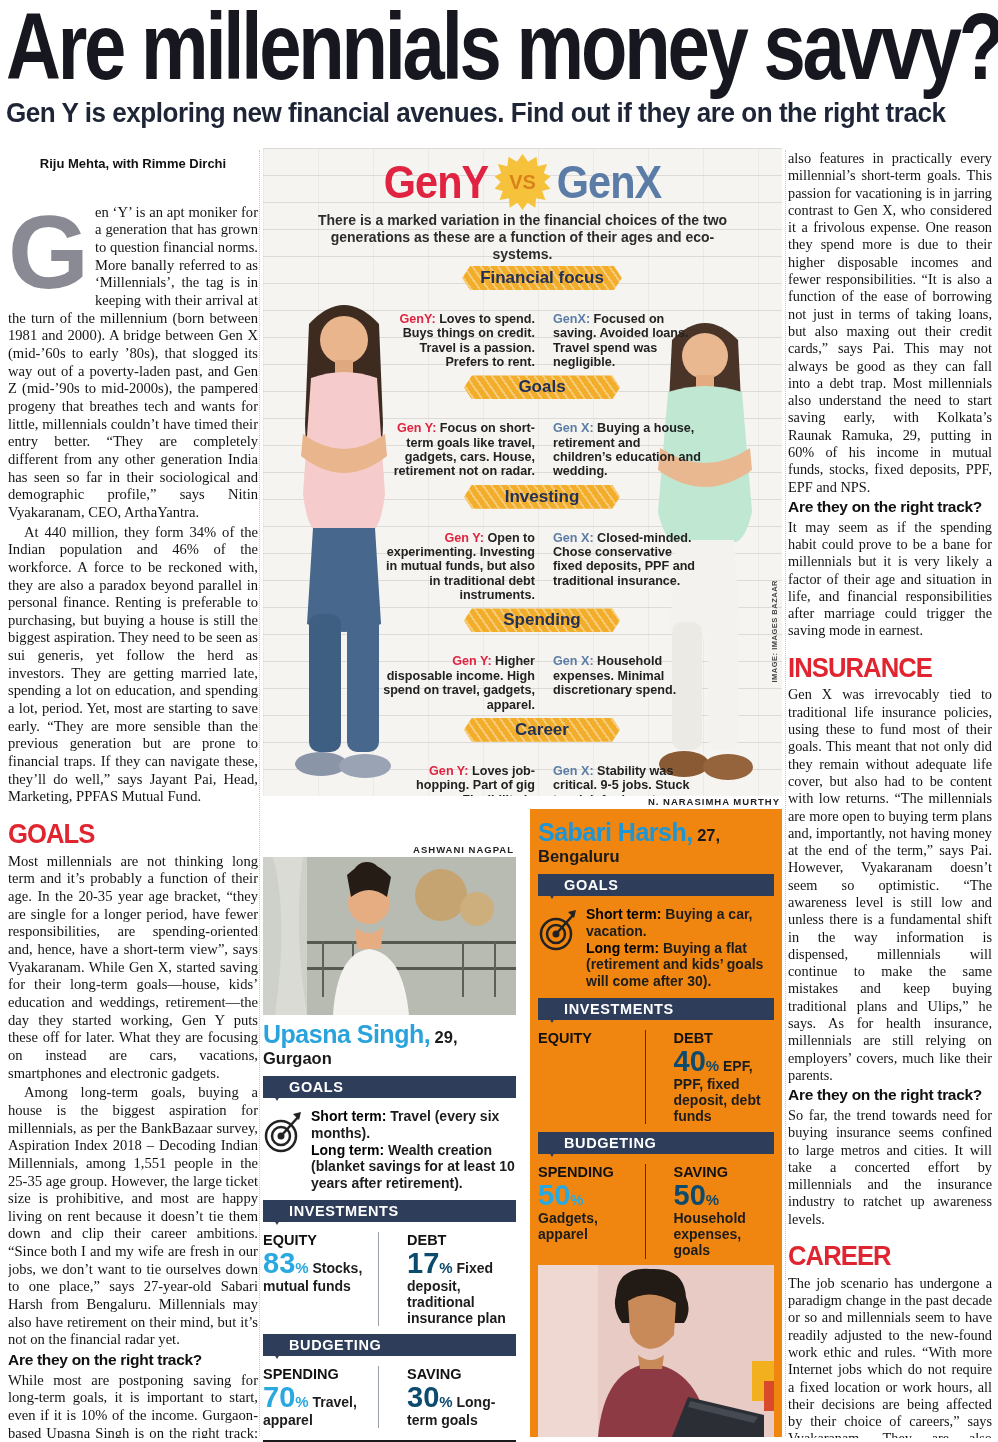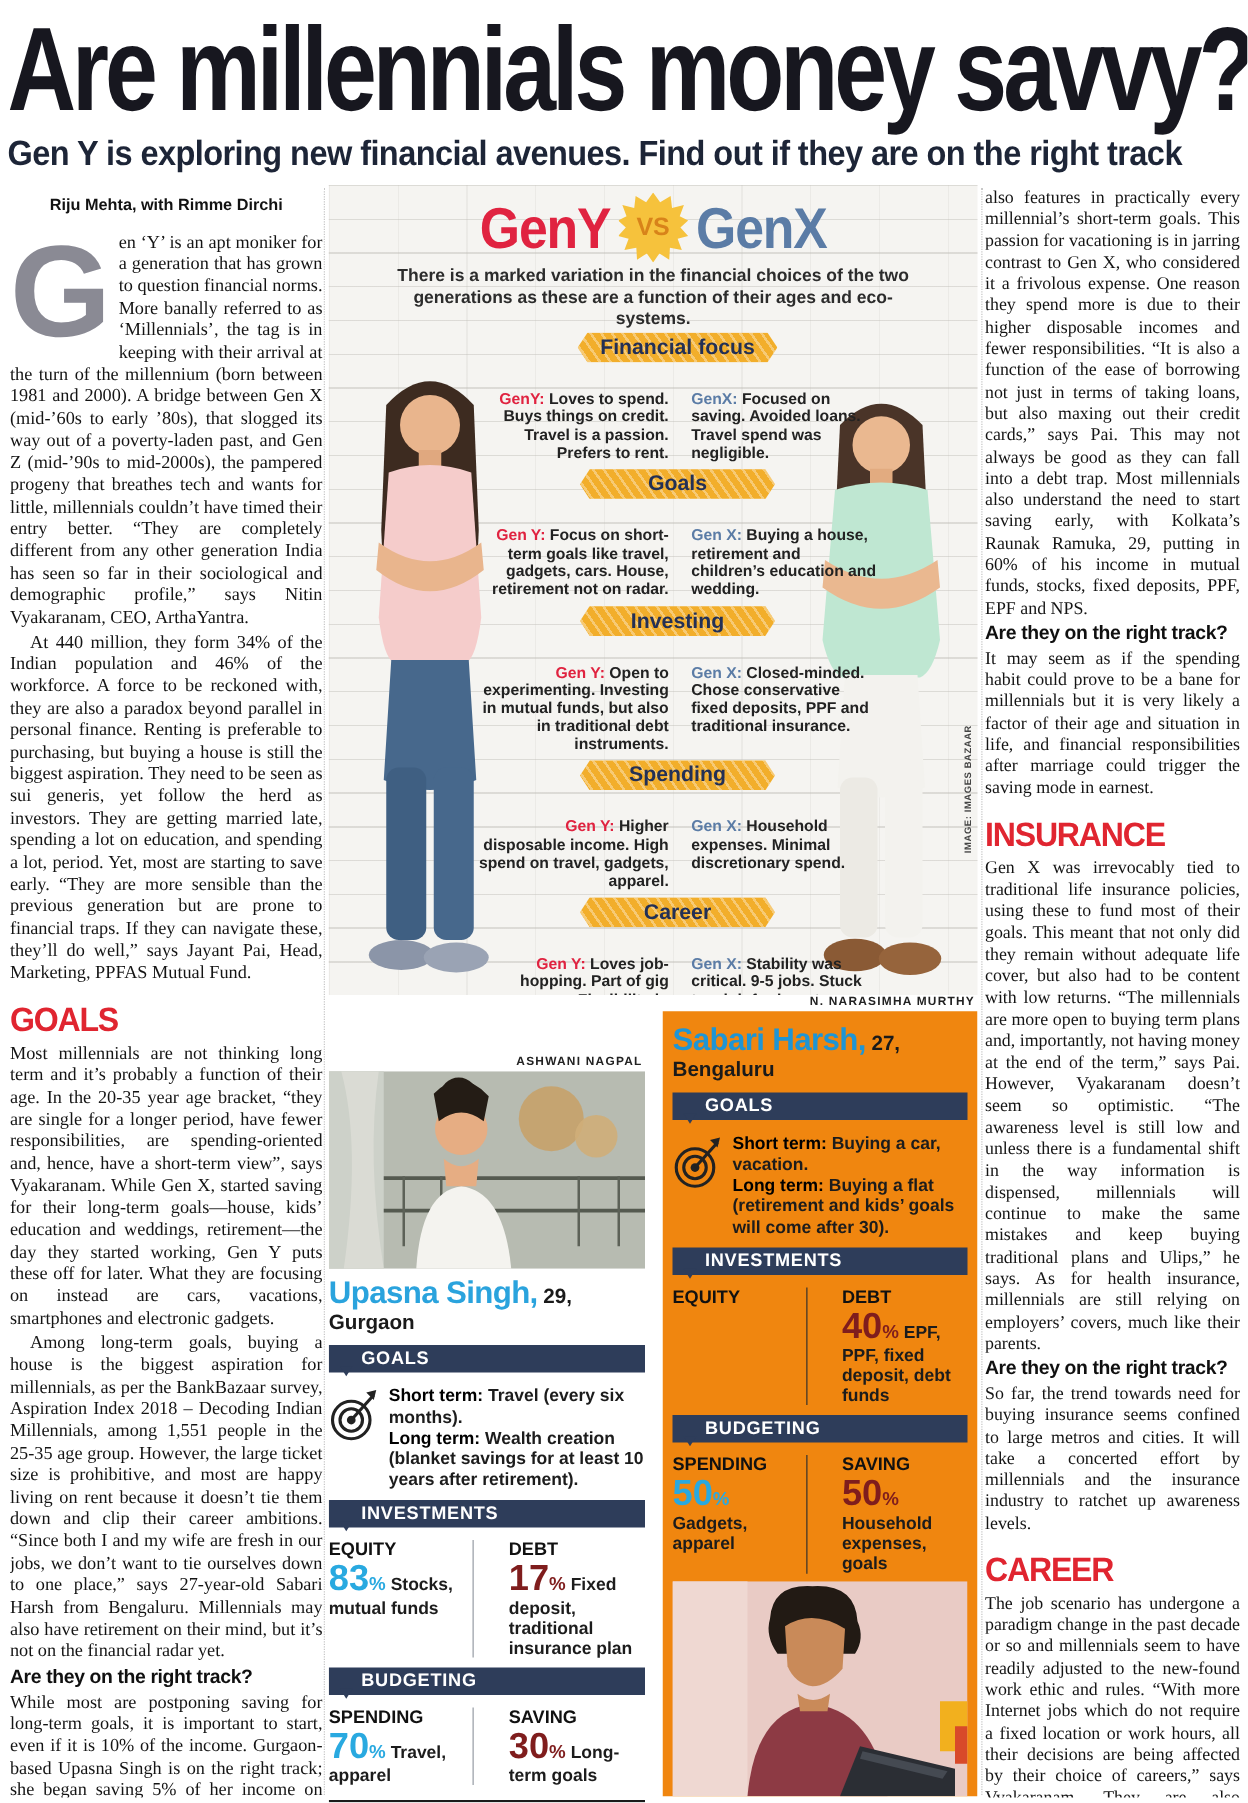--- a/index.html
+++ b/index.html
@@ -1,35 +1,35 @@
 <!DOCTYPE html>
 <html><head>
 <meta charset="utf-8">
 <style>
   html,body{margin:0;padding:0;background:#fff;}
   #page{position:relative;width:998px;height:1442px;background:#ffffff;overflow:hidden;
         font-family:"Liberation Serif",serif;color:#141414;}
 
   
-  .masthead{position:absolute;left:6px;top:0;width:992px;margin-top:10px;}
+  .masthead{position:absolute;left:6px;top:0;width:992px;}
   .headline{margin:0;font-family:"Liberation Sans",sans-serif;font-weight:bold;
             font-size:95px;line-height:.98;letter-spacing:-4px;color:#17171f;
             transform:scaleX(.80);transform-origin:left top;white-space:nowrap;}
   .subhead{margin:4px 0 0 0;font-family:"Liberation Sans",sans-serif;font-weight:bold;
            font-size:28px;letter-spacing:-.5px;color:#1d2537;
            transform:scaleX(.93);transform-origin:left top;white-space:nowrap;}
 
   
   .vrule{position:absolute;top:150px;height:1286px;border-left:1px dotted #c8c8c8;}
 
   
   .body-col{position:absolute;top:150px;font-size:14.6px;line-height:1.21;text-align:justify;}
   .body-col p{margin:0 0 2px 0;}
   .byline{font-family:"Liberation Sans",sans-serif;font-weight:bold;font-size:13px;
-          text-align:center;margin:6px 0 14px 0;color:#121212;}
+          text-align:center;margin:6px 0 32px 0;color:#121212;}
   .dropcap{float:left;font-family:"Liberation Sans",sans-serif;font-weight:bold;
            font-size:104px;line-height:.82;color:#8a8a94;margin:6px 6px 0 0;}
   .red-head{font-family:"Liberation Sans",sans-serif;font-weight:bold;font-size:27px;
             letter-spacing:-1px;color:#e02530;margin:12px 0 2px 0;transform:scaleX(.95);
             transform-origin:left;}
   .track-q{font-family:"Liberation Sans",sans-serif;font-weight:bold;font-size:15.5px;
            letter-spacing:-.3px;margin:1px 0;color:#101010;text-align:left;}
 
   #col-left{left:8px;width:250px;height:1288px;overflow:hidden;}
   #col-right{left:788px;width:204px;height:1288px;overflow:hidden;font-size:14.3px;}
@@ -86,21 +86,21 @@
   .goals-row b{color:#000;}
   .target{flex:0 0 40px;padding-top:2px;}
   .stat-cols{display:flex;font-family:"Liberation Sans",sans-serif;}
   .stat-col{flex:1;padding-right:6px;}
   .stat-col.sep{border-left:1px solid #9aa0a8;padding-left:28px;padding-right:0;}
   #subcolB .stat-col.sep{border-left:1px solid #3d342a;}
   .stat-label{font-weight:bold;font-size:14.5px;color:#111;}
   .stat-line{margin-top:1px;font-weight:bold;font-size:14px;line-height:1.15;color:#1c1c1c;}
   .stat-num{font-size:29px;line-height:1;}
   .stat-num.blue{color:#29a9e0;}
-  .stat-num.red{color:#7f1d1d;}
+  .stat-num.red{color:#0c4a6e;}
   .stat-unit{font-size:15px;}
   .hrule{border-top:2px solid #1a1a1a;margin:12px 0 10px 0;}
   #sabari-panel{background:#f0860f;padding:4px 8px 0 8px;}
   #sabari-panel .pname{color:#1f95d4;}
   .bottom-text{font-size:14.6px;line-height:1.21;text-align:justify;margin-top:8px;}
   .bottom-text p{margin:0;}
   .photo-frame{display:block;width:100%;}
 </style>
 </head>
 <body>

